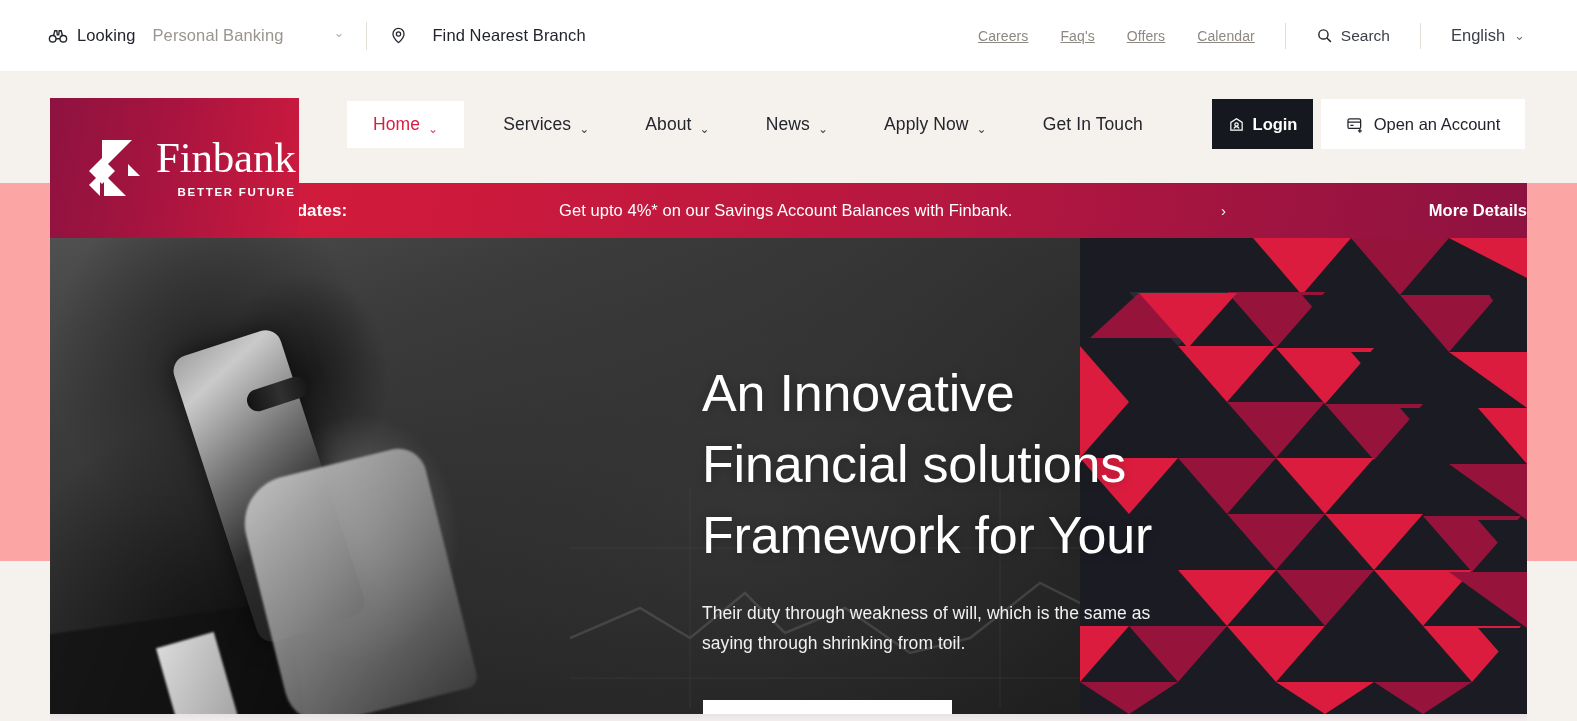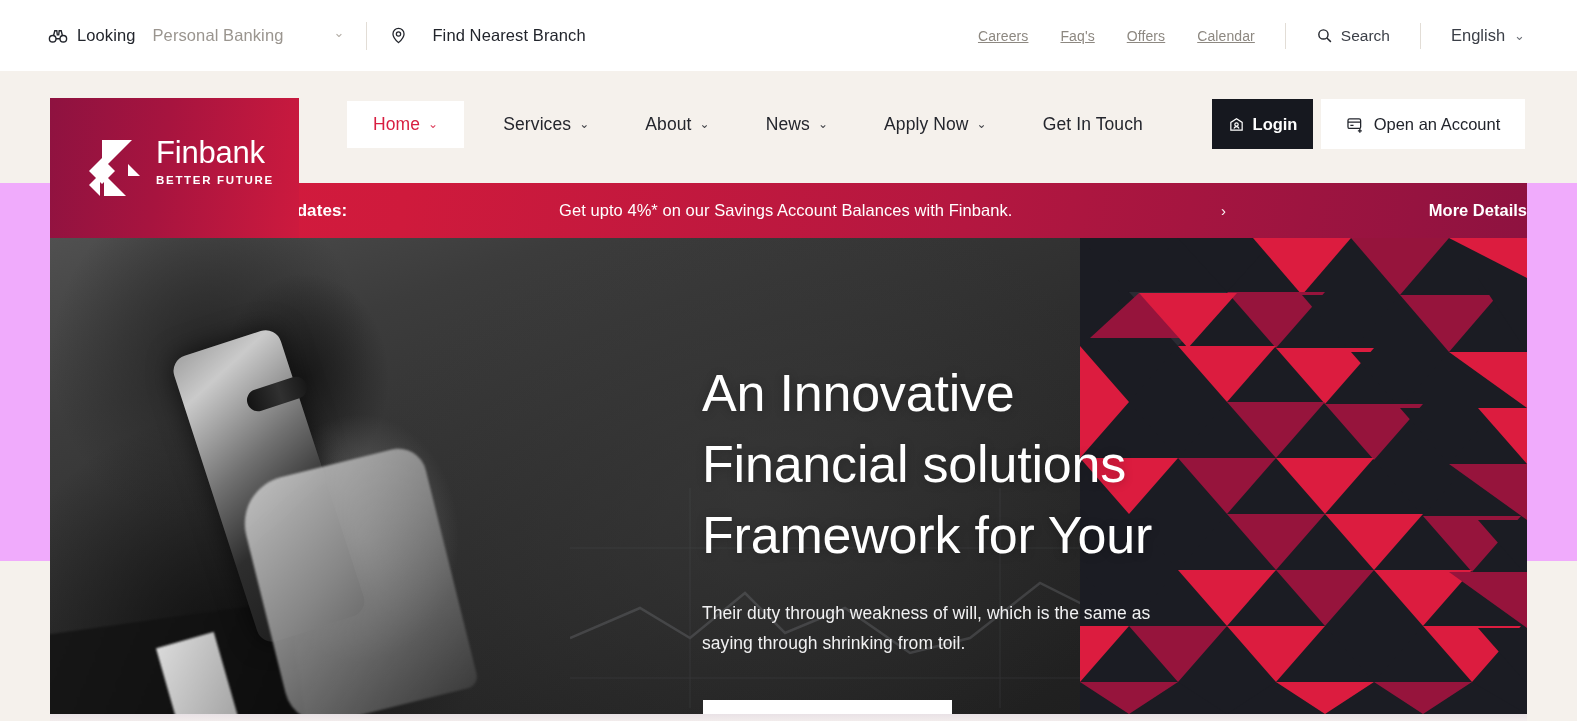--- a/index.html
+++ b/index.html
@@ -2,21 +2,21 @@
 <html><head>
 <meta charset="utf-8">
 <style>
   * { box-sizing: border-box; margin: 0; padding: 0; }
   html, body {
     width: 1577px; height: 721px;
     overflow: hidden;
     font-family: "Liberation Sans", sans-serif;
     background: #f5f1ec;
   }
-  .page { position: relative; width: 1577px; height: 561px; background: #f0abfc; }
+  .page { position: relative; width: 1577px; height: 561px; background: #fca5a5; }
 
   
   .utilbar {
     position: absolute; left: 0; top: 0; width: 1577px; height: 71px;
     background: #ffffff;
     display: flex; align-items: center;
   }
   .util-left { display: flex; align-items: center; margin-left: 46px; }
   .util-looking-ico { width: 24px; height: 24px; display: inline-flex; align-items: center; justify-content: center; color: #22252c; }
   .util-looking-label { font-size: 16.5px; color: #22252c; margin-left: 7px; letter-spacing: .1px; }
@@ -42,21 +42,21 @@
   
   .headerband {
     position: absolute; left: 0; top: 71px; width: 1577px; height: 112px;
     background: #f5f1ec;
   }
   .mainnav {
     position: absolute; left: 347px; top: 100px;
     display: flex; align-items: center; height: 48px;
   }
   .nav-item {
-    display: flex; align-items: center; font-size: 17.5px; color: #24262d;
+    display: flex; align-items: flex-end; font-size: 17.5px; color: #24262d;
     padding: 13px 17px; letter-spacing: .1px; white-space: nowrap;
   }
   .nav-item.active { background: #ffffff; color: #d81e41; padding-left: 26px; padding-right: 26px; }
   .nav-item .ncaret { margin-left: 8px; font-size: 12px; line-height: 1; opacity: .85; }
   .nav-gap { width: 22px; }
 
   .btn-login {
     position: absolute; left: 1212px; top: 99px; width: 101px; height: 50px;
     background: #16181f; color: #fff;
     display: flex; align-items: center; justify-content: center;
@@ -87,21 +87,21 @@
 
   
   .logoblock {
     position: absolute; left: 50px; top: 98px; width: 249px; height: 140px;
     background: linear-gradient(100deg, #8e1240 0%, #a7143f 45%, #cd1a3e 100%);
     z-index: 5;
   }
   .logo-inner { position: absolute; left: 38px; top: 40px; display: flex; align-items: flex-start; }
   .logo-mark { width: 52px; height: 60px; position: relative; }
   .logo-word { margin-left: 16px; }
-  .logo-name { font-size: 31px; color: #fff; letter-spacing: -.2px; line-height: .95; font-weight: normal; }
+  .logo-name { font-size: 43px; color: #fff; letter-spacing: -.2px; line-height: .95; font-weight: normal; font-family: Liberation Serif, serif; }
   .logo-tag { font-size: 11.5px; color: #fff; font-weight: bold; letter-spacing: 1.7px; text-align: right; margin-top: 7px; }
 
   
   .hero {
     position: absolute; left: 50px; top: 238px; width: 1477px; height: 476px;
     overflow: hidden; background: #2a2c33;
   }
   .hero-photo {
     position: absolute; left: 0; top: 0; width: 1040px; height: 476px;
     background:

